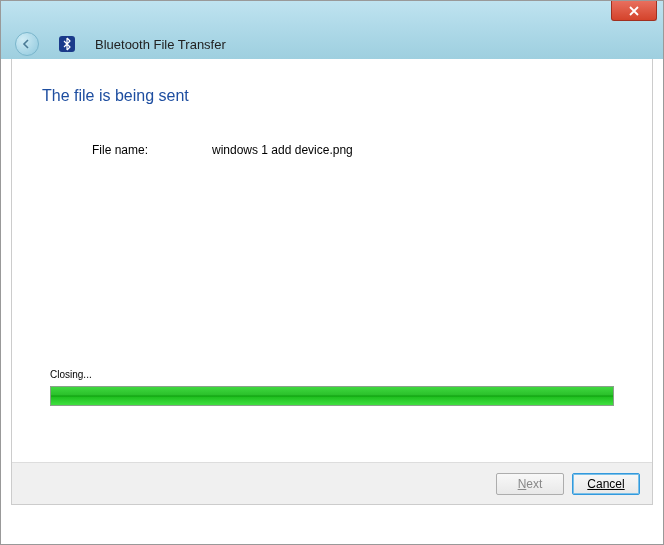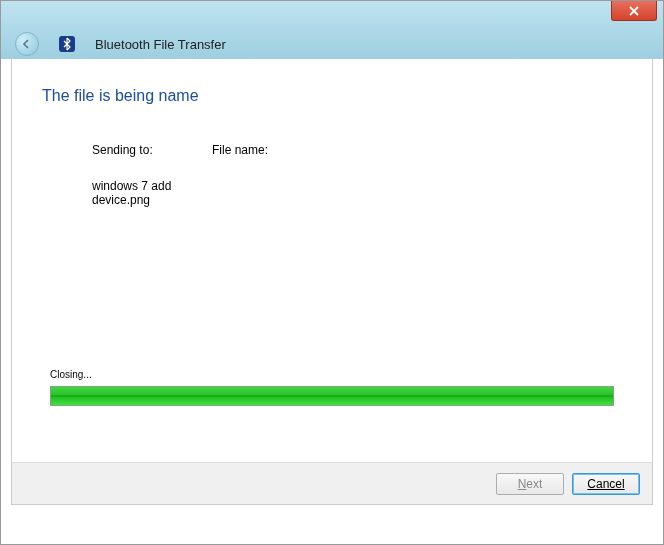--- a/index.html
+++ b/index.html
@@ -173,25 +173,24 @@
   <div class="bt-icon">
     <svg viewBox="0 0 10 14">
         <path d="M5 1 L5 13 M5 1 L8 4 L2 10 M5 13 L8 10 L2 4" stroke="#fff" stroke-width="1.2" fill="none" stroke-linejoin="round"></path>
       </svg>
   </div>
   <span class="header-title">Bluetooth File Transfer</span>
 </div>
 
 <div class="content-wrap">
   <div class="content">
-    <h1 class="main-heading">The file is being name</h1>
+    <h1 class="main-heading">The file is being sent</h1>
     <div class="field-grid">
-      <div class="field-label">Sending to:</div>
       <div class="field-label">File name:</div>
-      <div class="field-value">windows 7 add device.png</div>
+      <div class="field-value">windows 1 add device.png</div>
     </div>
   </div>
 
   <div class="progress-section">
     <div class="progress-label">Closing...</div>
     <div class="progress-bar">
       <div class="progress-fill"></div>
     </div>
   </div>
 

